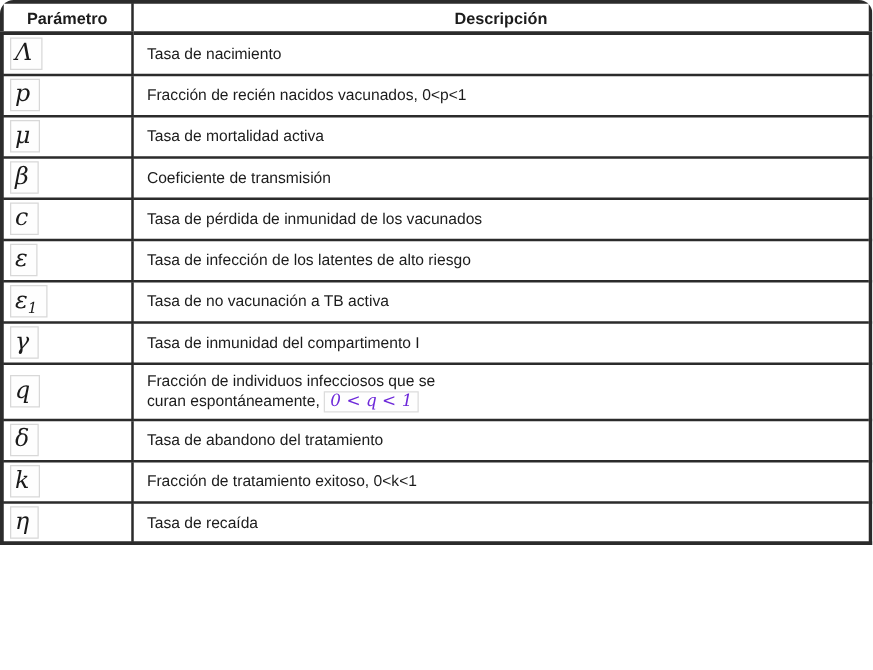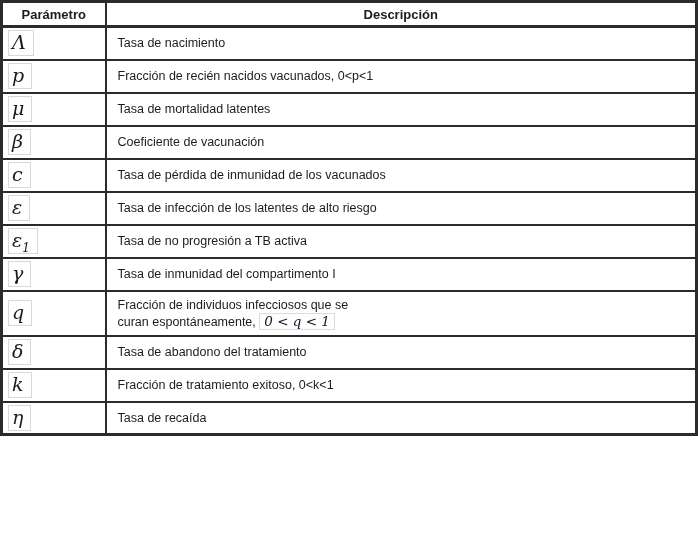--- a/index.html
+++ b/index.html
@@ -6,20 +6,21 @@
     margin: 0;
     padding: 0;
     background: #ffffff;
     font-family: "Liberation Sans", sans-serif;
   }
   .page {
     width: 698px;
     height: 536px;
     overflow: hidden;
     background: #ffffff;
+    border-radius: 11px;
   }
   table.param-table {
     width: 698px;
     border-collapse: collapse;
     table-layout: fixed;
     border: 3px solid #2b2b2b;
   }
   .param-table col.c-sym { width: 104px; }
   .param-table th, .param-table td {
     border: 2px solid #2b2b2b;
@@ -64,21 +65,21 @@
   }
   .math-box {
     display: inline-block;
     border: 1px solid #dcdcdc;
     background: #fefefe;
     padding: 0 4px 0 4px;
     font-family: "DejaVu Serif", serif;
     font-style: italic;
     font-size: 13.5px;
     line-height: 15px;
-    color: #0f172a;
+    color: #6d28d9;
     white-space: nowrap;
   }
   .math-box:empty, .sym-box sub:empty { display: none; }
   .desc-line { display: block; }
 </style>
 </head>
 <body>
 
 <div class="page">
   <table class="param-table">
@@ -96,37 +97,37 @@
       <tr>
         <td class="sym-cell"><span class="sym-box"><span>Λ</span></span></td>
         <td class="desc-cell"><span class="desc-text">Tasa de nacimiento</span></td>
       </tr>
       <tr>
         <td class="sym-cell"><span class="sym-box"><span>p</span></span></td>
         <td class="desc-cell"><span class="desc-text">Fracción de recién nacidos vacunados, 0&lt;p&lt;1</span></td>
       </tr>
       <tr>
         <td class="sym-cell"><span class="sym-box"><span>μ</span></span></td>
-        <td class="desc-cell"><span class="desc-text">Tasa de mortalidad latentes</span></td>
+        <td class="desc-cell"><span class="desc-text">Tasa de mortalidad activa</span></td>
       </tr>
       <tr>
         <td class="sym-cell"><span class="sym-box"><span>β</span></span></td>
-        <td class="desc-cell"><span class="desc-text">Coeficiente de vacunación</span></td>
+        <td class="desc-cell"><span class="desc-text">Coeficiente de transmisión</span></td>
       </tr>
       <tr>
         <td class="sym-cell"><span class="sym-box"><span>c</span></span></td>
         <td class="desc-cell"><span class="desc-text">Tasa de pérdida de inmunidad de los vacunados</span></td>
       </tr>
       <tr>
         <td class="sym-cell"><span class="sym-box"><span>ε</span></span></td>
         <td class="desc-cell"><span class="desc-text">Tasa de infección de los latentes de alto riesgo</span></td>
       </tr>
       <tr>
         <td class="sym-cell"><span class="sym-box"><span>ε</span><sub>1</sub></span></td>
-        <td class="desc-cell"><span class="desc-text">Tasa de no progresión a TB activa</span></td>
+        <td class="desc-cell"><span class="desc-text">Tasa de no vacunación a TB activa</span></td>
       </tr>
       <tr>
         <td class="sym-cell"><span class="sym-box"><span>γ</span></span></td>
         <td class="desc-cell"><span class="desc-text">Tasa de inmunidad del compartimento I</span></td>
       </tr>
       <tr class="tall">
         <td class="sym-cell"><span class="sym-box"><span>q</span></span></td>
         <td class="desc-cell">
           <span class="desc-line">Fracción de individuos infecciosos que se</span>
           <span class="desc-line"><span>curan espontáneamente, </span><span class="math-box">0 &lt; q &lt; 1</span></span>

